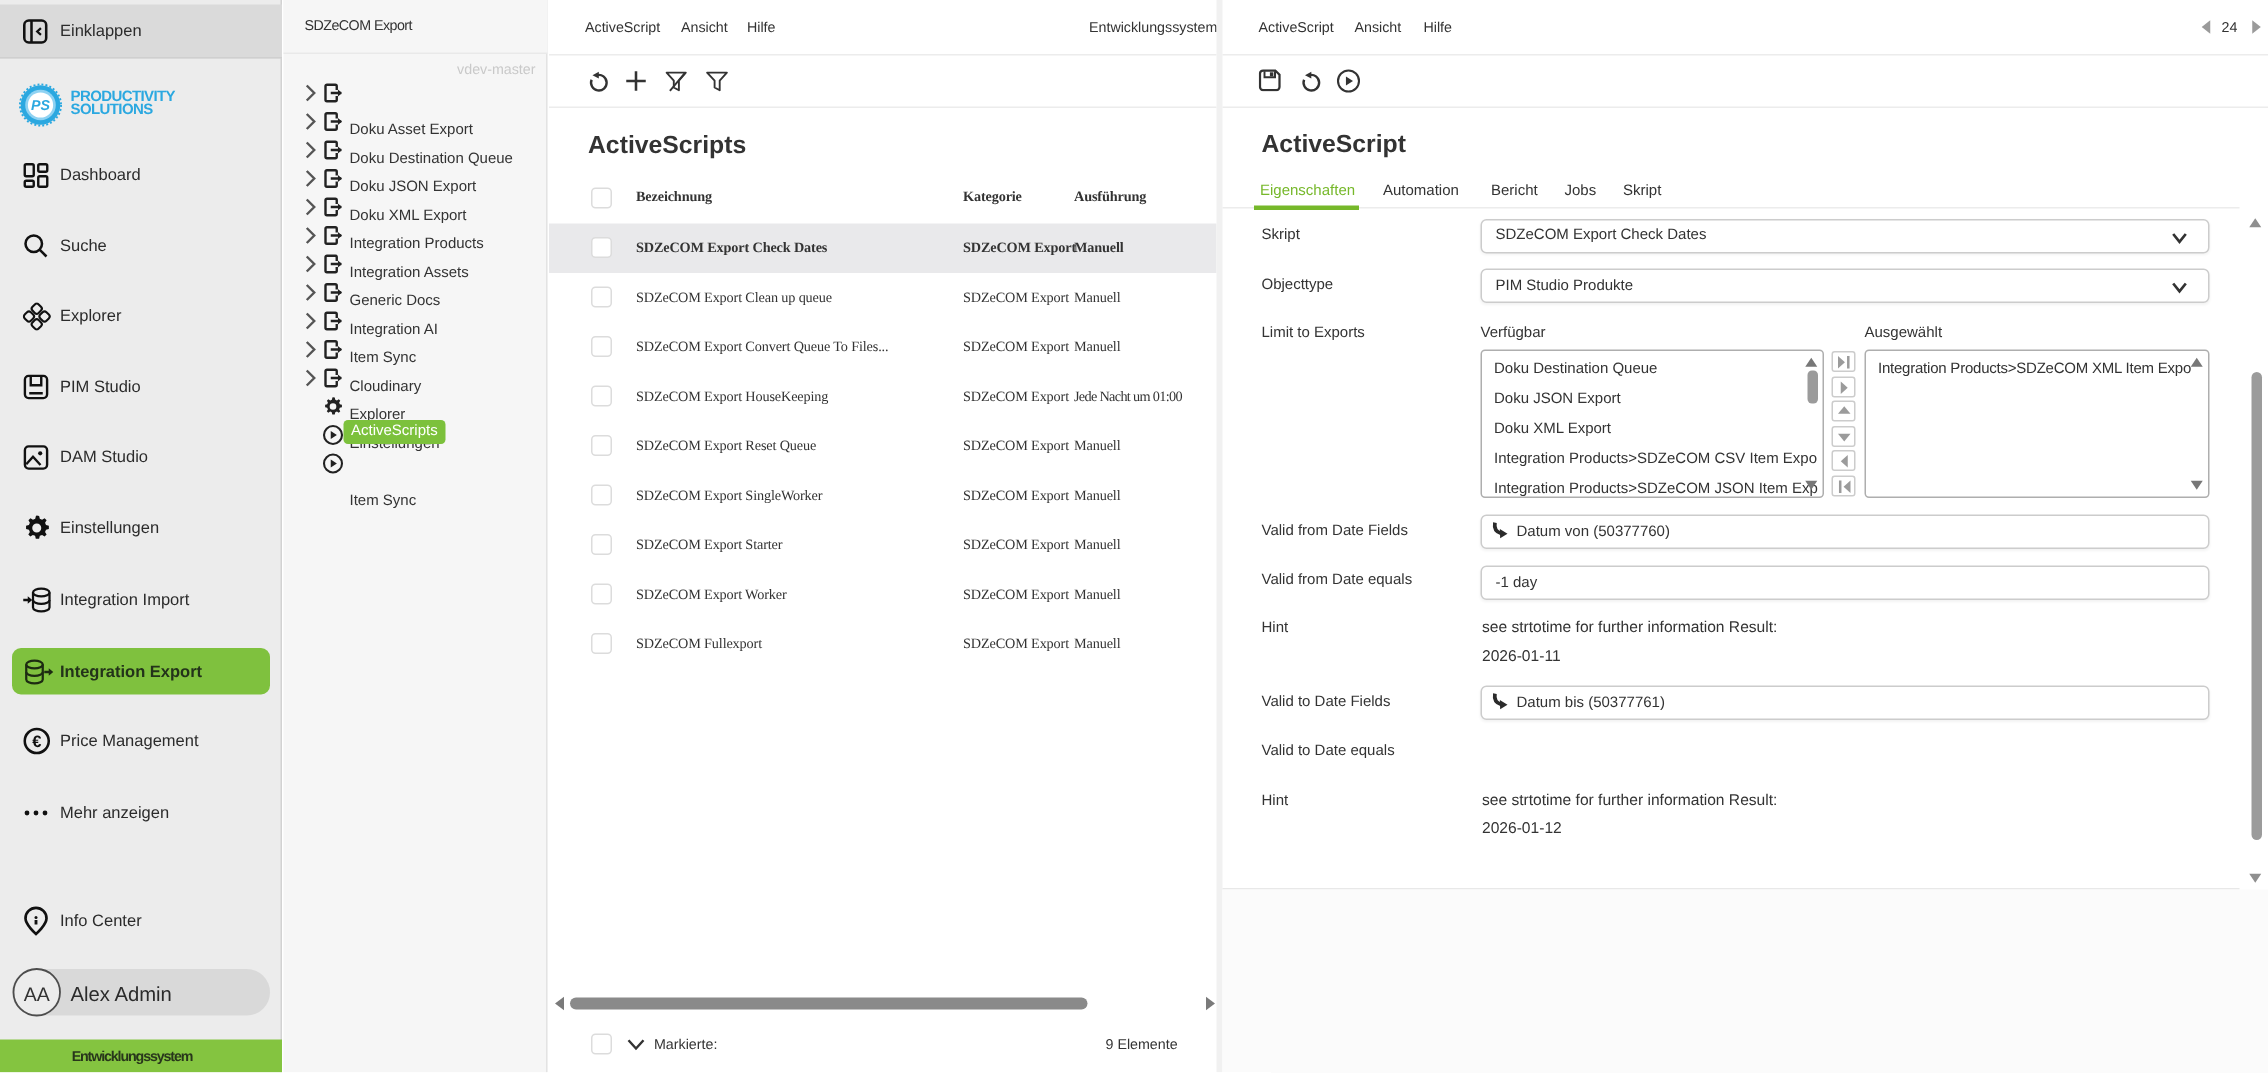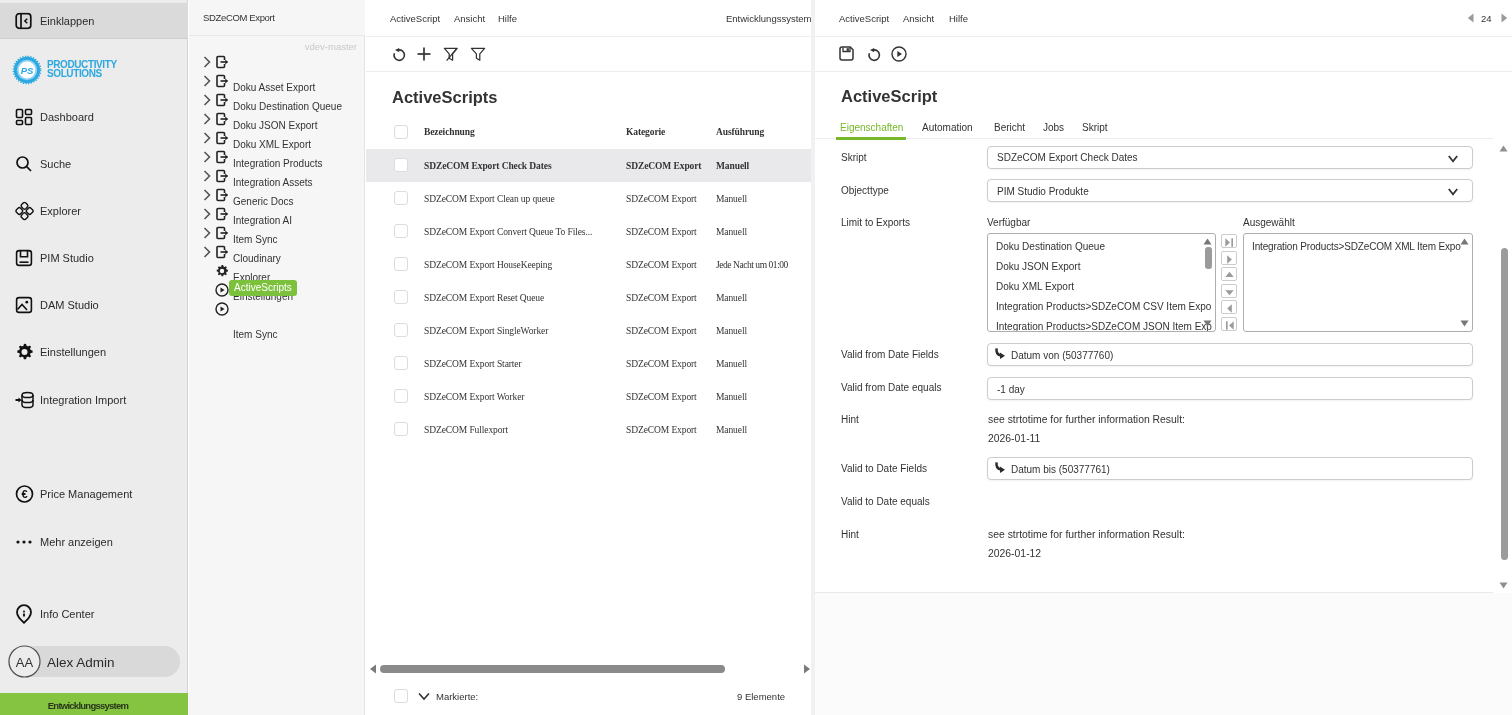--- a/index.html
+++ b/index.html
@@ -34,21 +34,21 @@
 
   
   #mid { left:366px; top:0; width:445px; height:715px; background:#fff; }
   .menubar { height:37px; border-bottom:1px solid #ececec; }
   .menu-tx { position:absolute; top:13px; font-size:9.5px; color:#333; }
   .toolbar { top:37px; height:35px; border-bottom:1px solid #ececec; }
   .h1 { font-size:16.5px; font-weight:bold; color:#333; }
   .cb { position:absolute; width:14px; height:14px; border:1px solid #dcdcdc; border-radius:3px; background:#fff; }
   .trow { position:absolute; left:0; width:445px; height:33px;font-family:Liberation Serif, serif; }
   .trow .c1 { position:absolute; left:58px; top:50%; transform:translateY(-50%); font-size:9.5px; letter-spacing:-0.1px; white-space:nowrap; }
-  .trow .c2 { position:absolute; left:260px; top:50%; transform:translateY(-50%); font-size:9.5px; letter-spacing:-0.1px; white-space:nowrap; }
+  .trow .c2 { position:absolute; left:276px; top:50%; transform:translateY(-50%); font-size:9.5px; letter-spacing:-0.1px; white-space:nowrap; }
   .trow .c3 { position:absolute; left:350px; top:50%; transform:translateY(-50%); font-size:9.5px; letter-spacing:-0.1px; white-space:nowrap; }
   .trow .cb { left:28px; top:9px; }
 
   
   #right { left:815px; top:0; width:697px; height:715px; background:#fff; }
   .tab { position:absolute; top:0; font-size:10px; color:#333; }
   .label { position:absolute; left:26px; font-size:10px; color:#333; transform:translateY(-50%); white-space:nowrap; }
   .input { position:absolute; left:172px; width:486px; height:23px; border:1px solid #ccc; border-radius:4px; background:#fff; box-shadow:0 1px 2px rgba(0,0,0,0.05); }
   .input .v { position:absolute; left:9px; top:50%; transform:translateY(-50%); font-size:10px; color:#333; white-space:nowrap; }
   .ftext { position:absolute; left:173px; font-size:10.4px; color:#333; transform:translateY(-50%); white-space:nowrap; }
@@ -129,20 +129,30 @@
   </div>
   <div class="abs side-item" style="top:390px;">
     <svg class="ic" width="20" height="19" viewBox="0 0 20 19" fill="none" stroke="#111" stroke-width="1.5">
         <ellipse cx="12.5" cy="4.5" rx="5.5" ry="2.6"></ellipse>
         <path d="M7 4.5 v10 c0 1.5 2.5 2.6 5.5 2.6 s5.5-1.1 5.5-2.6 v-10"></path>
         <path d="M7 9.5 c0 1.5 2.5 2.6 5.5 2.6 s5.5-1.1 5.5-2.6"></path>
         <path d="M0.5 9.5 h4.5" stroke-width="1.8"></path>
         <path d="M3.5 7 L6.5 9.5 L3.5 12" fill="#111" stroke="none"></path>
       </svg>
     <span class="tx">Integration Import</span>
+  </div>
+  <div class="abs" id="int-export">
+    <svg class="ic" width="21" height="20" viewBox="0 0 21 20" fill="none" stroke="#1d2b12" stroke-width="1.5">
+        <ellipse cx="8" cy="5" rx="5.5" ry="2.6"></ellipse>
+        <path d="M2.5 5 v10 c0 1.5 2.5 2.6 5.5 2.6 s5.5-1.1 5.5-2.6 v-10"></path>
+        <path d="M2.5 10 c0 1.5 2.5 2.6 5.5 2.6 s5.5-1.1 5.5-2.6"></path>
+        <path d="M14.5 10 h4" stroke-width="1.8"></path>
+        <path d="M17.5 7.5 L20.5 10 L17.5 12.5" fill="#1d2b12" stroke="none"></path>
+      </svg>
+    <span class="tx">Integration Export</span>
   </div>
   <div class="abs side-item" style="top:484px;">
     <svg class="ic" width="19" height="19" viewBox="0 0 19 19" fill="none" stroke="#111" stroke-width="1.7">
         <circle cx="9.5" cy="9.5" r="8"></circle>
         <text x="9.5" y="13.4" text-anchor="middle" font-size="11" font-weight="bold" fill="#111" stroke="none" font-family="Liberation Sans">€</text>
       </svg>
     <span class="tx">Price Management</span>
   </div>
   <div class="abs side-item" style="top:532px;">
     <svg class="ic" width="18" height="18" viewBox="0 0 18 18" fill="#111">

